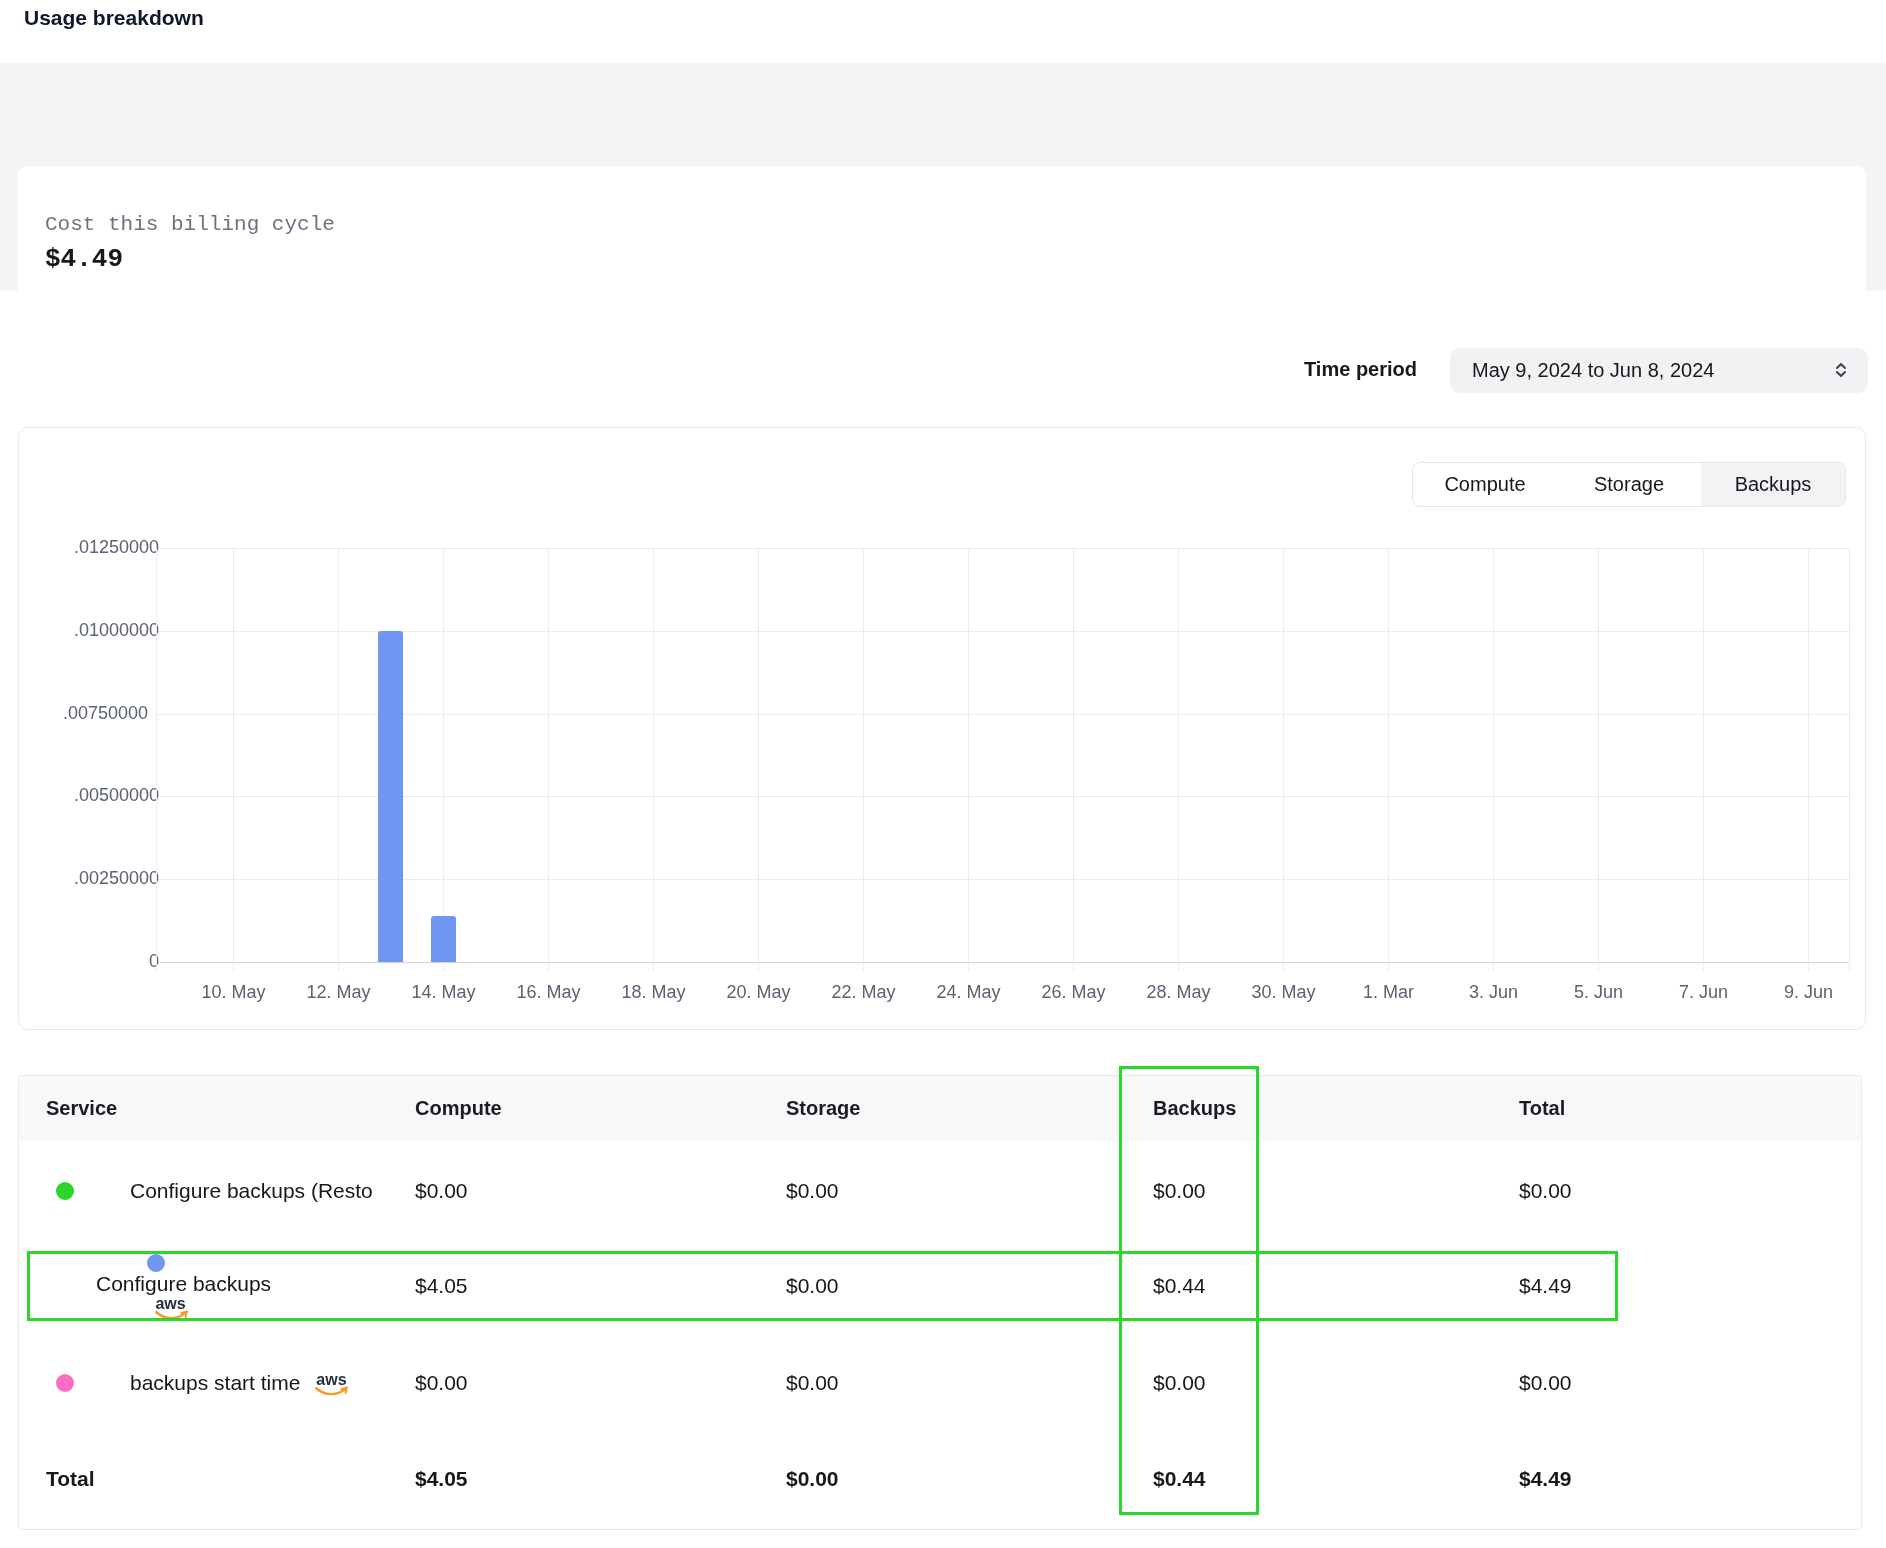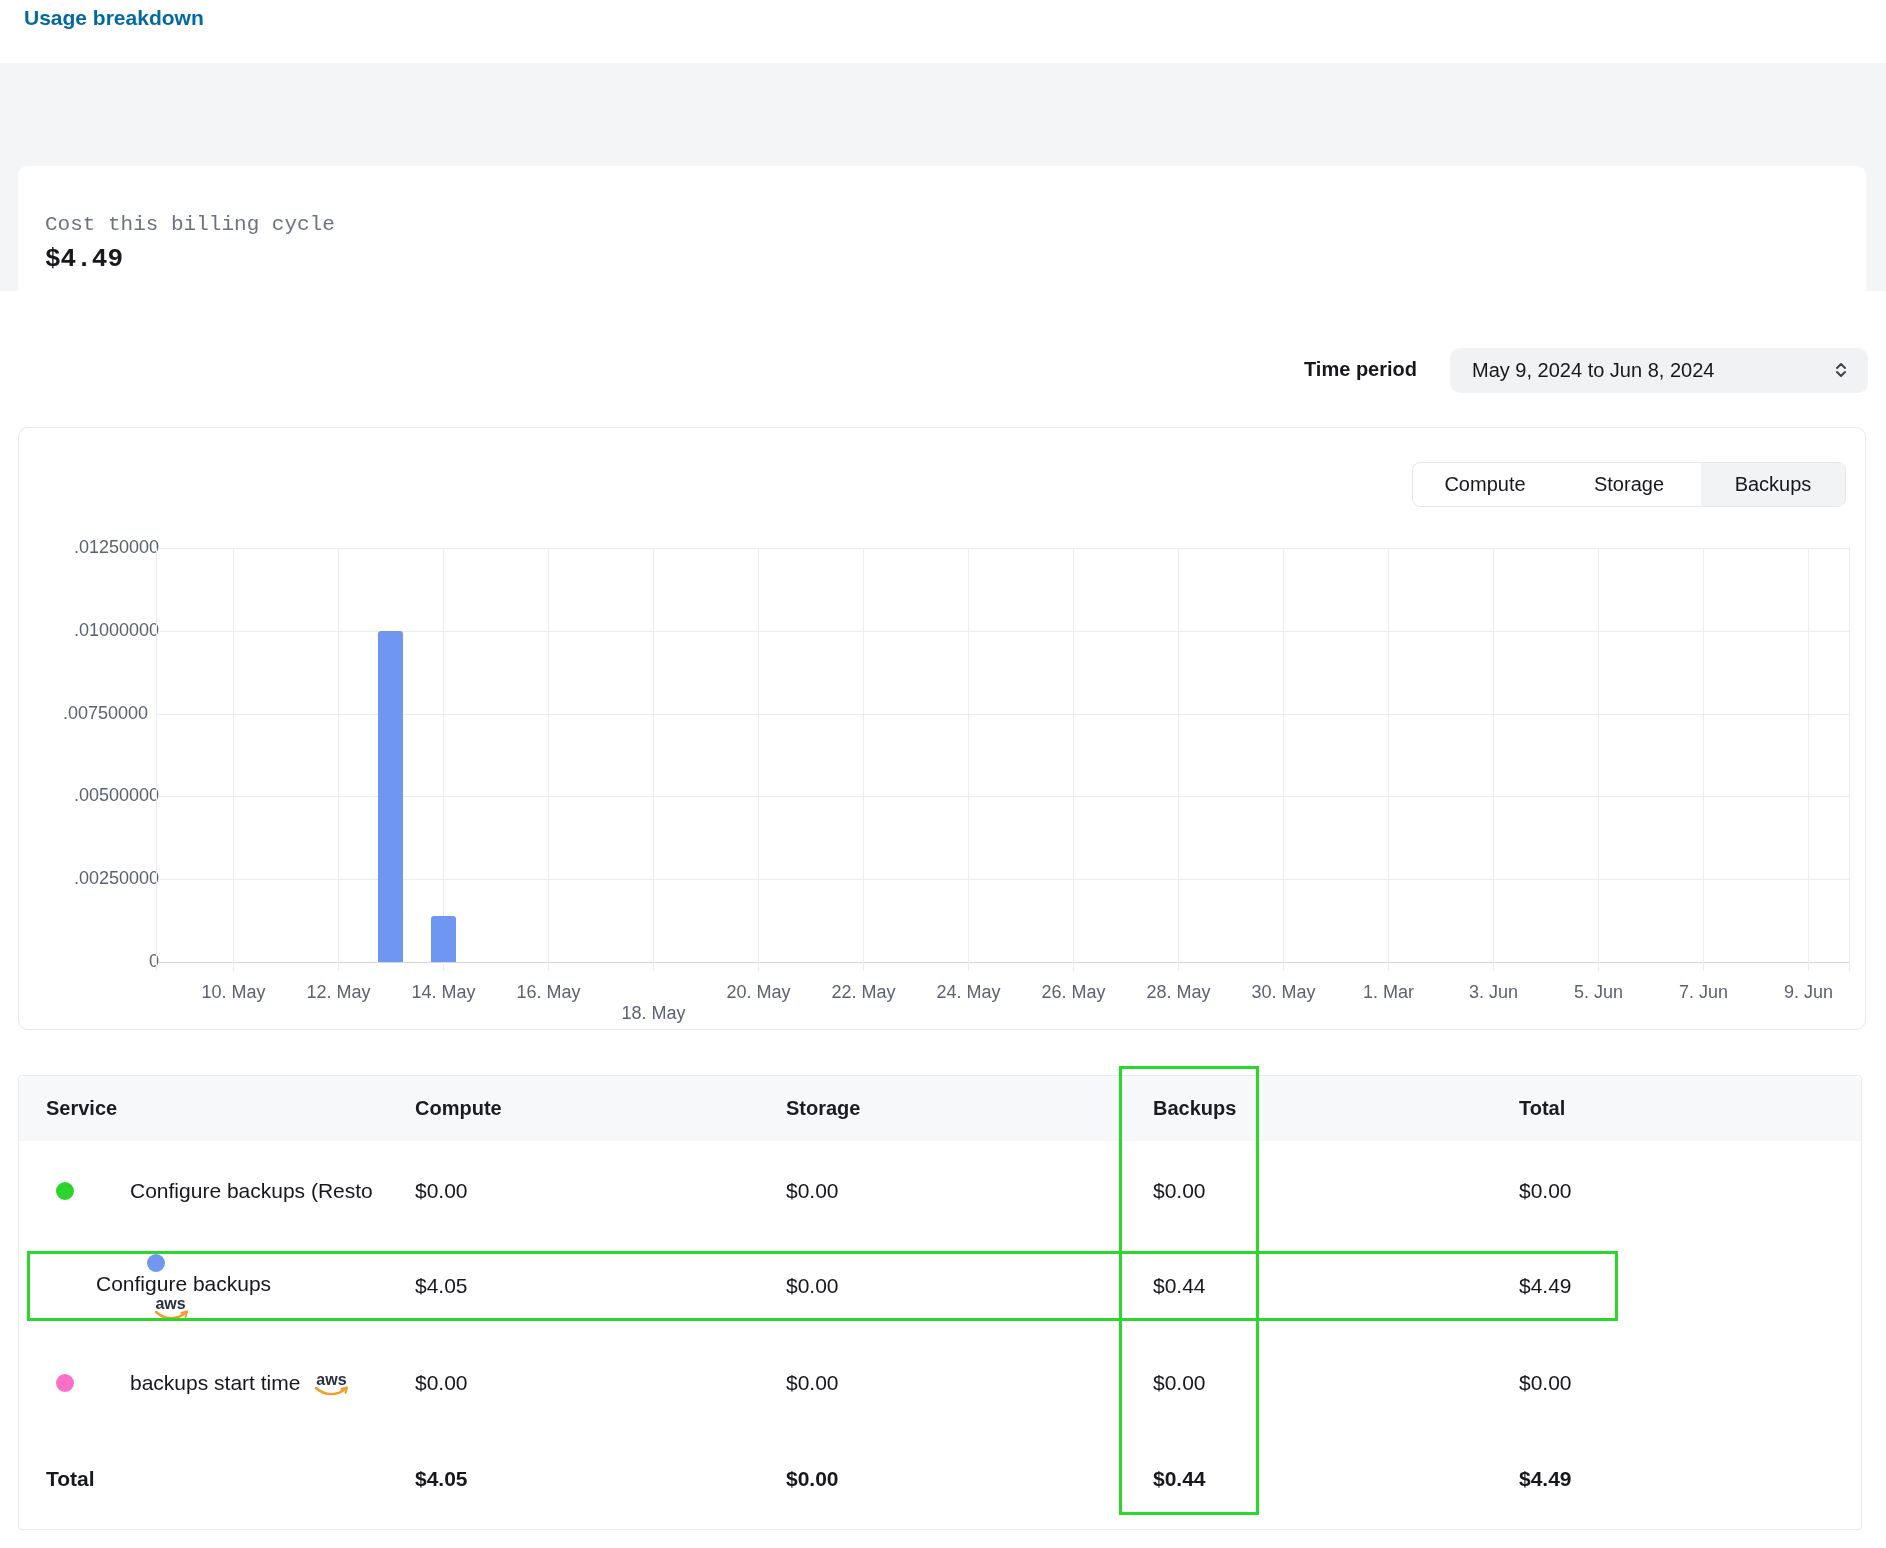--- a/index.html
+++ b/index.html
@@ -3,21 +3,21 @@
 <meta charset="utf-8">
 <style>
   * { margin:0; padding:0; box-sizing:border-box; }
   html,body { background:#ffffff; }
   body { font-family:"Liberation Sans","DejaVu Sans",sans-serif; color:#17181c; }
   #screen { position:relative; width:1886px; height:1548px; background:#fff; overflow:hidden; }
 
   .abs { position:absolute; }
 
   
-  #page-title { left:24px; top:6px; font-size:21px; font-weight:bold; color:#0369a1; }
+  #page-title { left:24px; top:6px; font-size:21px; font-weight:bold; color:#0f172a; }
 
   #gray-band { left:0; top:63px; width:1886px; height:228px; background:#f4f5f7;font-family:Liberation Mono, monospace; }
 
   #billing-card { left:18px; top:103px; width:1848px; height:153px; background:#fff; border-radius:9px; }
   #billing-label { left:27px; top:47px; font-size:21px; color:#6b7280; position:absolute; }
   #billing-value { left:27px; top:78px; font-size:26px; font-weight:bold; color:#16181b; position:absolute; }
 
   
   #time-period-label { left:1230px; top:358px; width:187px; text-align:right; font-size:20px; font-weight:bold; }
   #period-select { left:1450px; top:348px; width:418px; height:45px; background:#f1f2f4; border-radius:10px; cursor:pointer; }
@@ -107,21 +107,21 @@
         <div class="y-tick-label" style="left: 30px; top: 523px;">0</div>
         <div class="gridline-v" style="left: 214px; top: 120px; height: 423px;"></div>
         <div class="x-tick-label" style="left: 162px; top: 554px;">10. May</div>
         <div class="gridline-v" style="left: 319px; top: 120px; height: 423px;"></div>
         <div class="x-tick-label" style="left: 267px; top: 554px;">12. May</div>
         <div class="gridline-v" style="left: 424px; top: 120px; height: 423px;"></div>
         <div class="x-tick-label" style="left: 372px; top: 554px;">14. May</div>
         <div class="gridline-v" style="left: 529px; top: 120px; height: 423px;"></div>
         <div class="x-tick-label" style="left: 477px; top: 554px;">16. May</div>
         <div class="gridline-v" style="left: 634px; top: 120px; height: 423px;"></div>
-        <div class="x-tick-label" style="left: 582px; top: 554px; margin-top: 21px;">18. May</div>
+        <div class="x-tick-label" style="left: 582px; top: 554px;">18. May</div>
         <div class="gridline-v" style="left: 739px; top: 120px; height: 423px;"></div>
         <div class="x-tick-label" style="left: 687px; top: 554px;">20. May</div>
         <div class="gridline-v" style="left: 844px; top: 120px; height: 423px;"></div>
         <div class="x-tick-label" style="left: 792px; top: 554px;">22. May</div>
         <div class="gridline-v" style="left: 949px; top: 120px; height: 423px;"></div>
         <div class="x-tick-label" style="left: 897px; top: 554px;">24. May</div>
         <div class="gridline-v" style="left: 1054px; top: 120px; height: 423px;"></div>
         <div class="x-tick-label" style="left: 1002px; top: 554px;">26. May</div>
         <div class="gridline-v" style="left: 1159px; top: 120px; height: 423px;"></div>
         <div class="x-tick-label" style="left: 1107px; top: 554px;">28. May</div>

